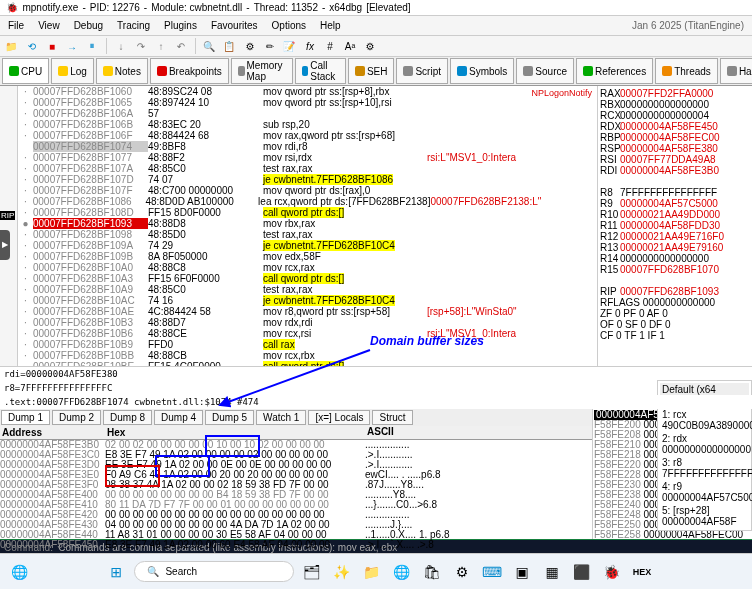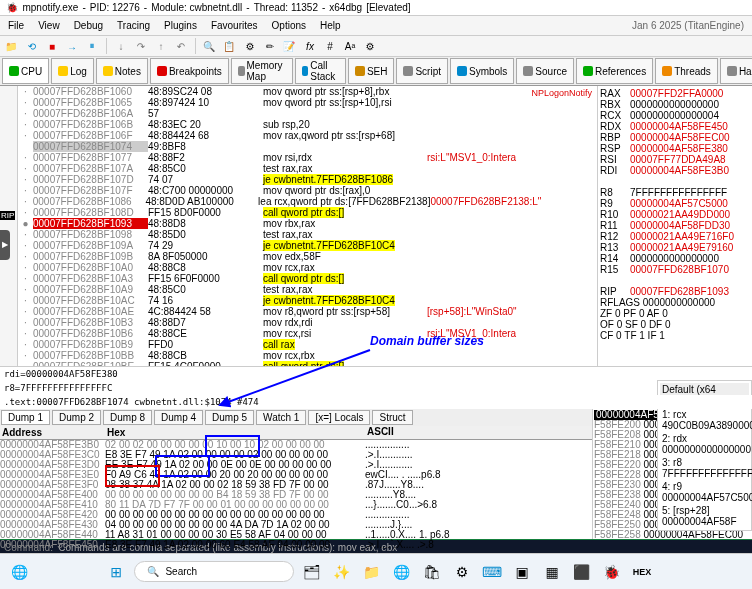--- a/index.html
+++ b/index.html
@@ -19,21 +19,21 @@
 .disasm{flex:1;background:#fff;overflow:hidden;font-family:Consolas,monospace;font-size:9px;line-height:11px;position:relative}
 .dl{display:flex;white-space:nowrap}
 .dot{width:15px;text-align:center;color:#888}
 .addr{width:115px;color:#888}
 .addr.sel{background:#000;color:#fff}
 .byt{width:115px;color:#000}
 .asm{flex:1}
 .asm .y{background:#ff0}
 .cmt{color:#d00;width:170px}
 .reg{width:155px;background:#fff;border-left:1px solid #ccc;font-family:Consolas,monospace;font-size:9px;line-height:11px;padding:2px}
-.reg .rn{color:#000;display:inline-block;width:30px}
+.reg .rn{color:#000;display:inline-block;width:20px}
 .reg .rv{color:#d00}
 .reg .rvk{color:#000}
 .txtline{background:#fff;padding:2px 4px;font-family:Consolas,monospace;font-size:9px;border-top:1px solid #ccc}
 .ann{position:absolute;font-weight:bold;font-size:12px;font-style:italic}
 .ann.b{color:#00f}
 .ann.r{color:#d00}
 .arr{position:absolute;stroke-width:2;fill:none}
 .dump{display:flex;height:130px}
 .dumpL{flex:1;background:#fff;font-family:Consolas,monospace;font-size:8px;position:relative}
 .dumpR{width:160px;background:#fff;border-left:1px solid #ccc;font-family:Consolas,monospace;font-size:8px;line-height:10px;padding:1px}
@@ -196,20 +196,21 @@
         <span class="dot">·</span>
         <span class="addr " style="">00007FFD628BF106F</span>
         <span class="byt">48:884424 68</span>
         <span class="asm">mov rax,qword ptr ss:[rsp+68]</span>
         <span class="cmt"></span>
       </div>
       <div class="dl">
         <span class="dot"></span>
         <span class="addr " style="background:#ccc">00007FFD628BF1074</span>
         <span class="byt">49:8BF8</span>
+        <span class="asm">mov rdi,r8</span>
         <span class="cmt"></span>
       </div>
       <div class="dl">
         <span class="dot">·</span>
         <span class="addr " style="">00007FFD628BF1077</span>
         <span class="byt">48:88F2</span>
         <span class="asm">mov rsi,rdx</span>
         <span class="cmt">rsi:L"MSV1_0:Intera</span>
       </div>
       <div class="dl">

